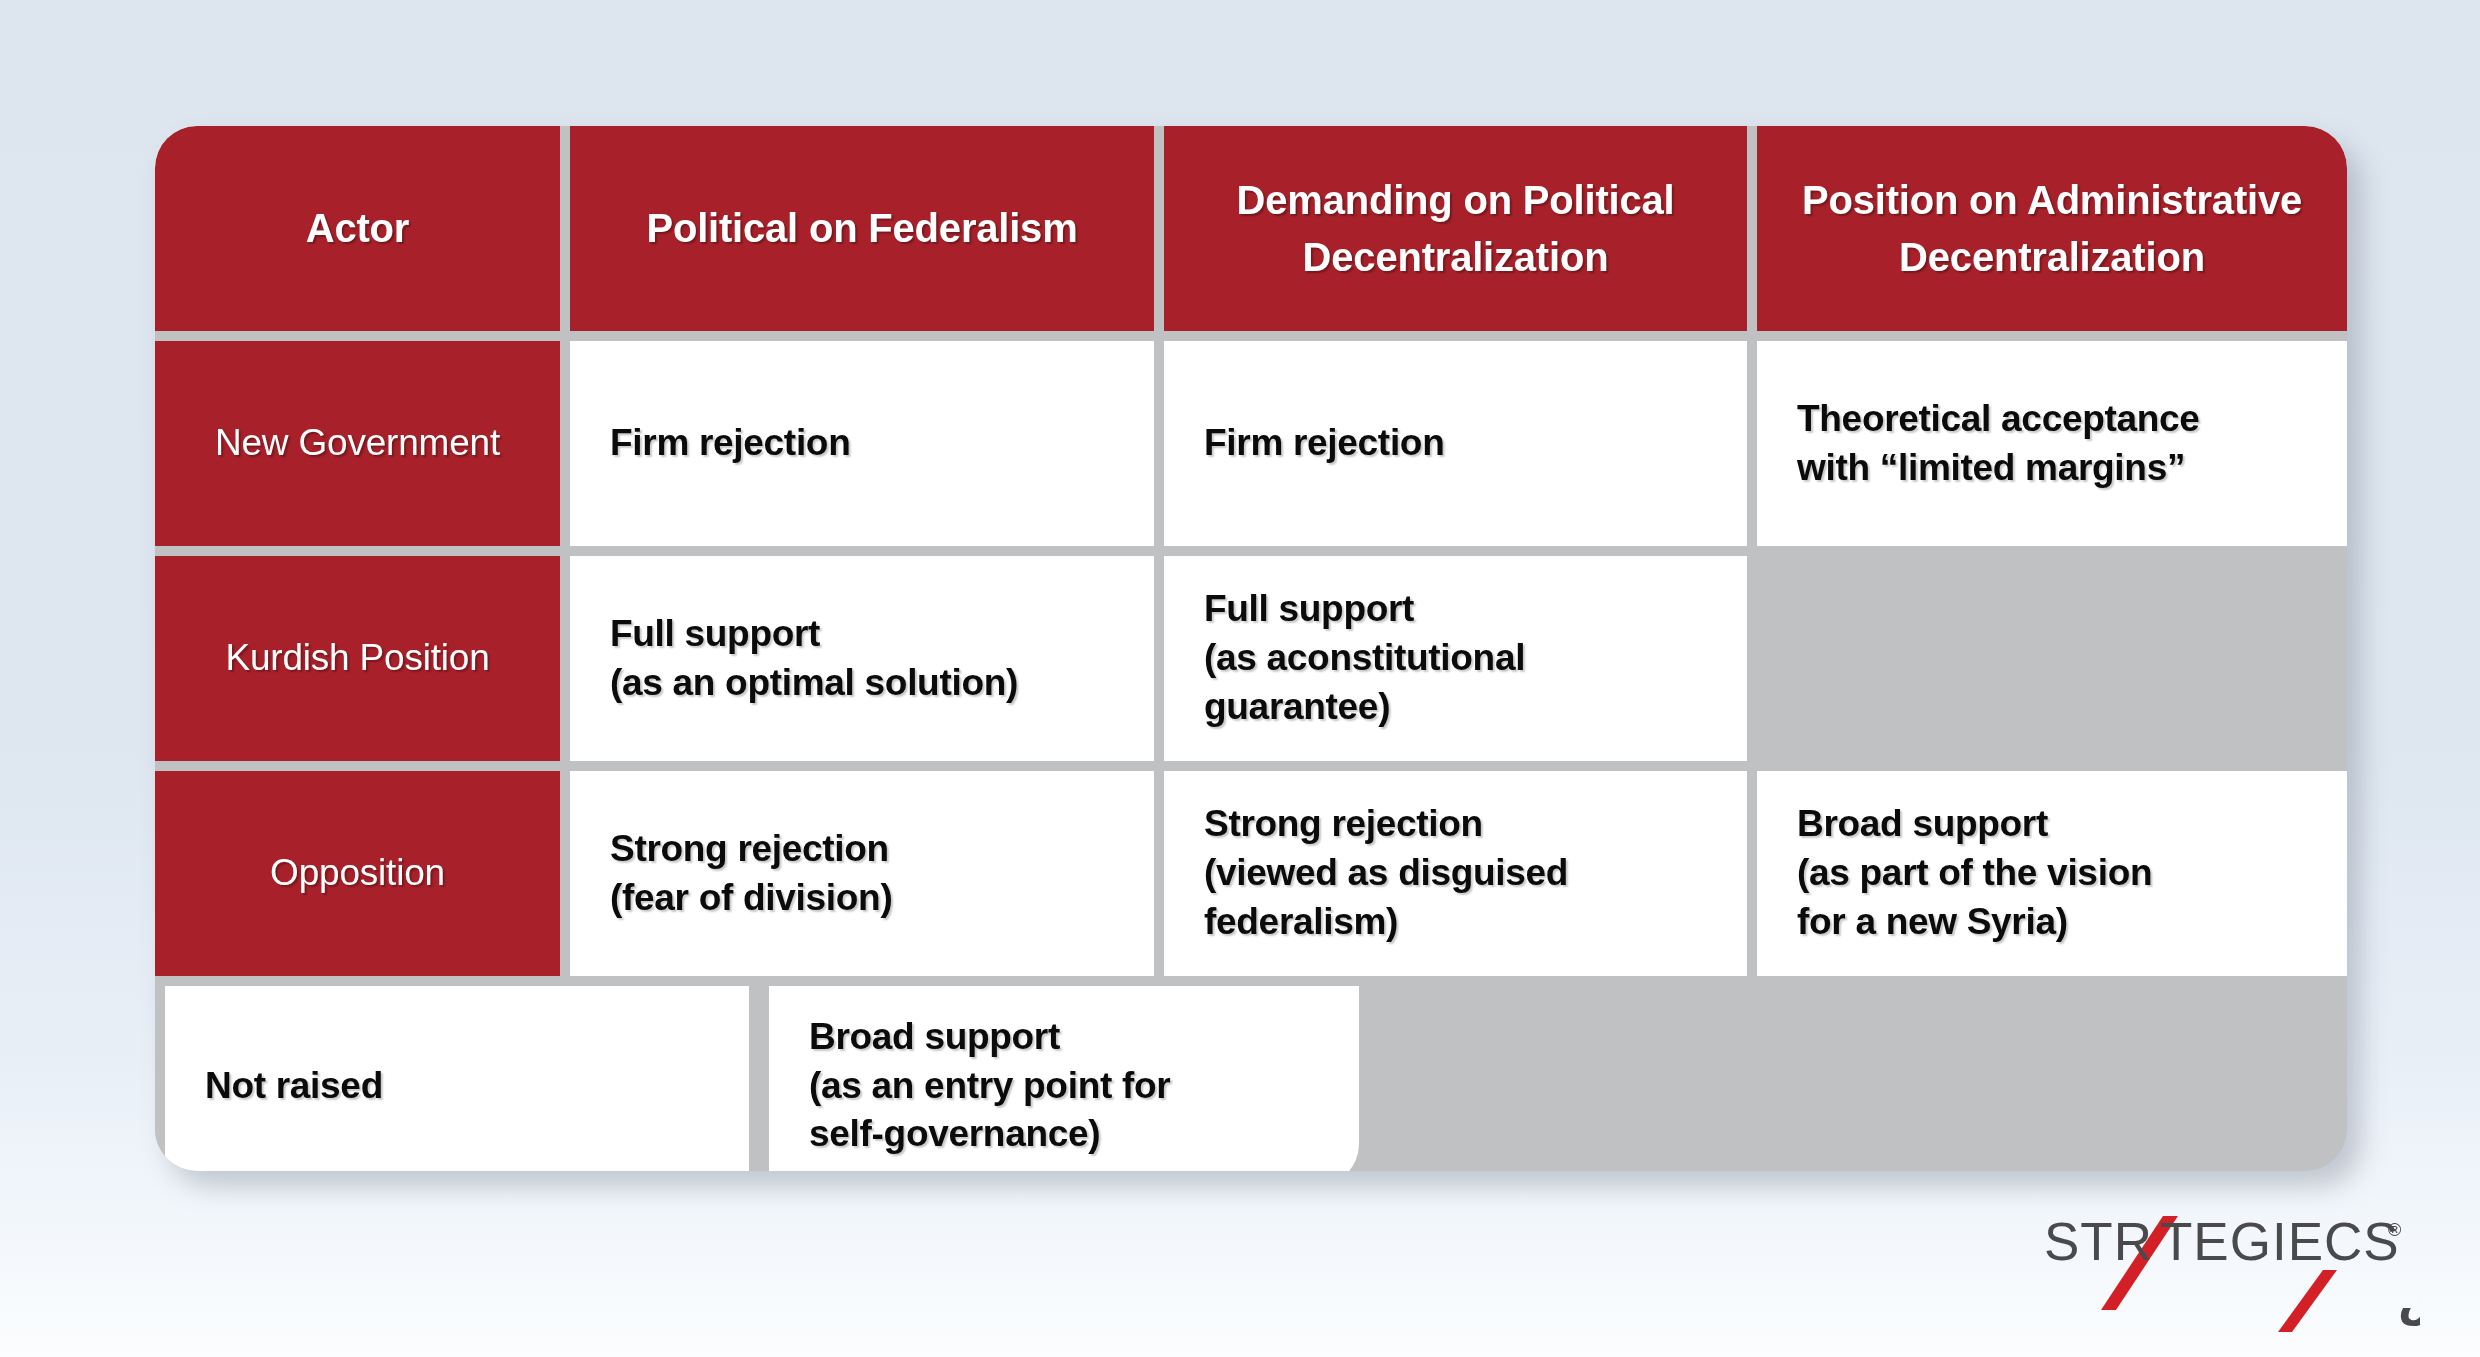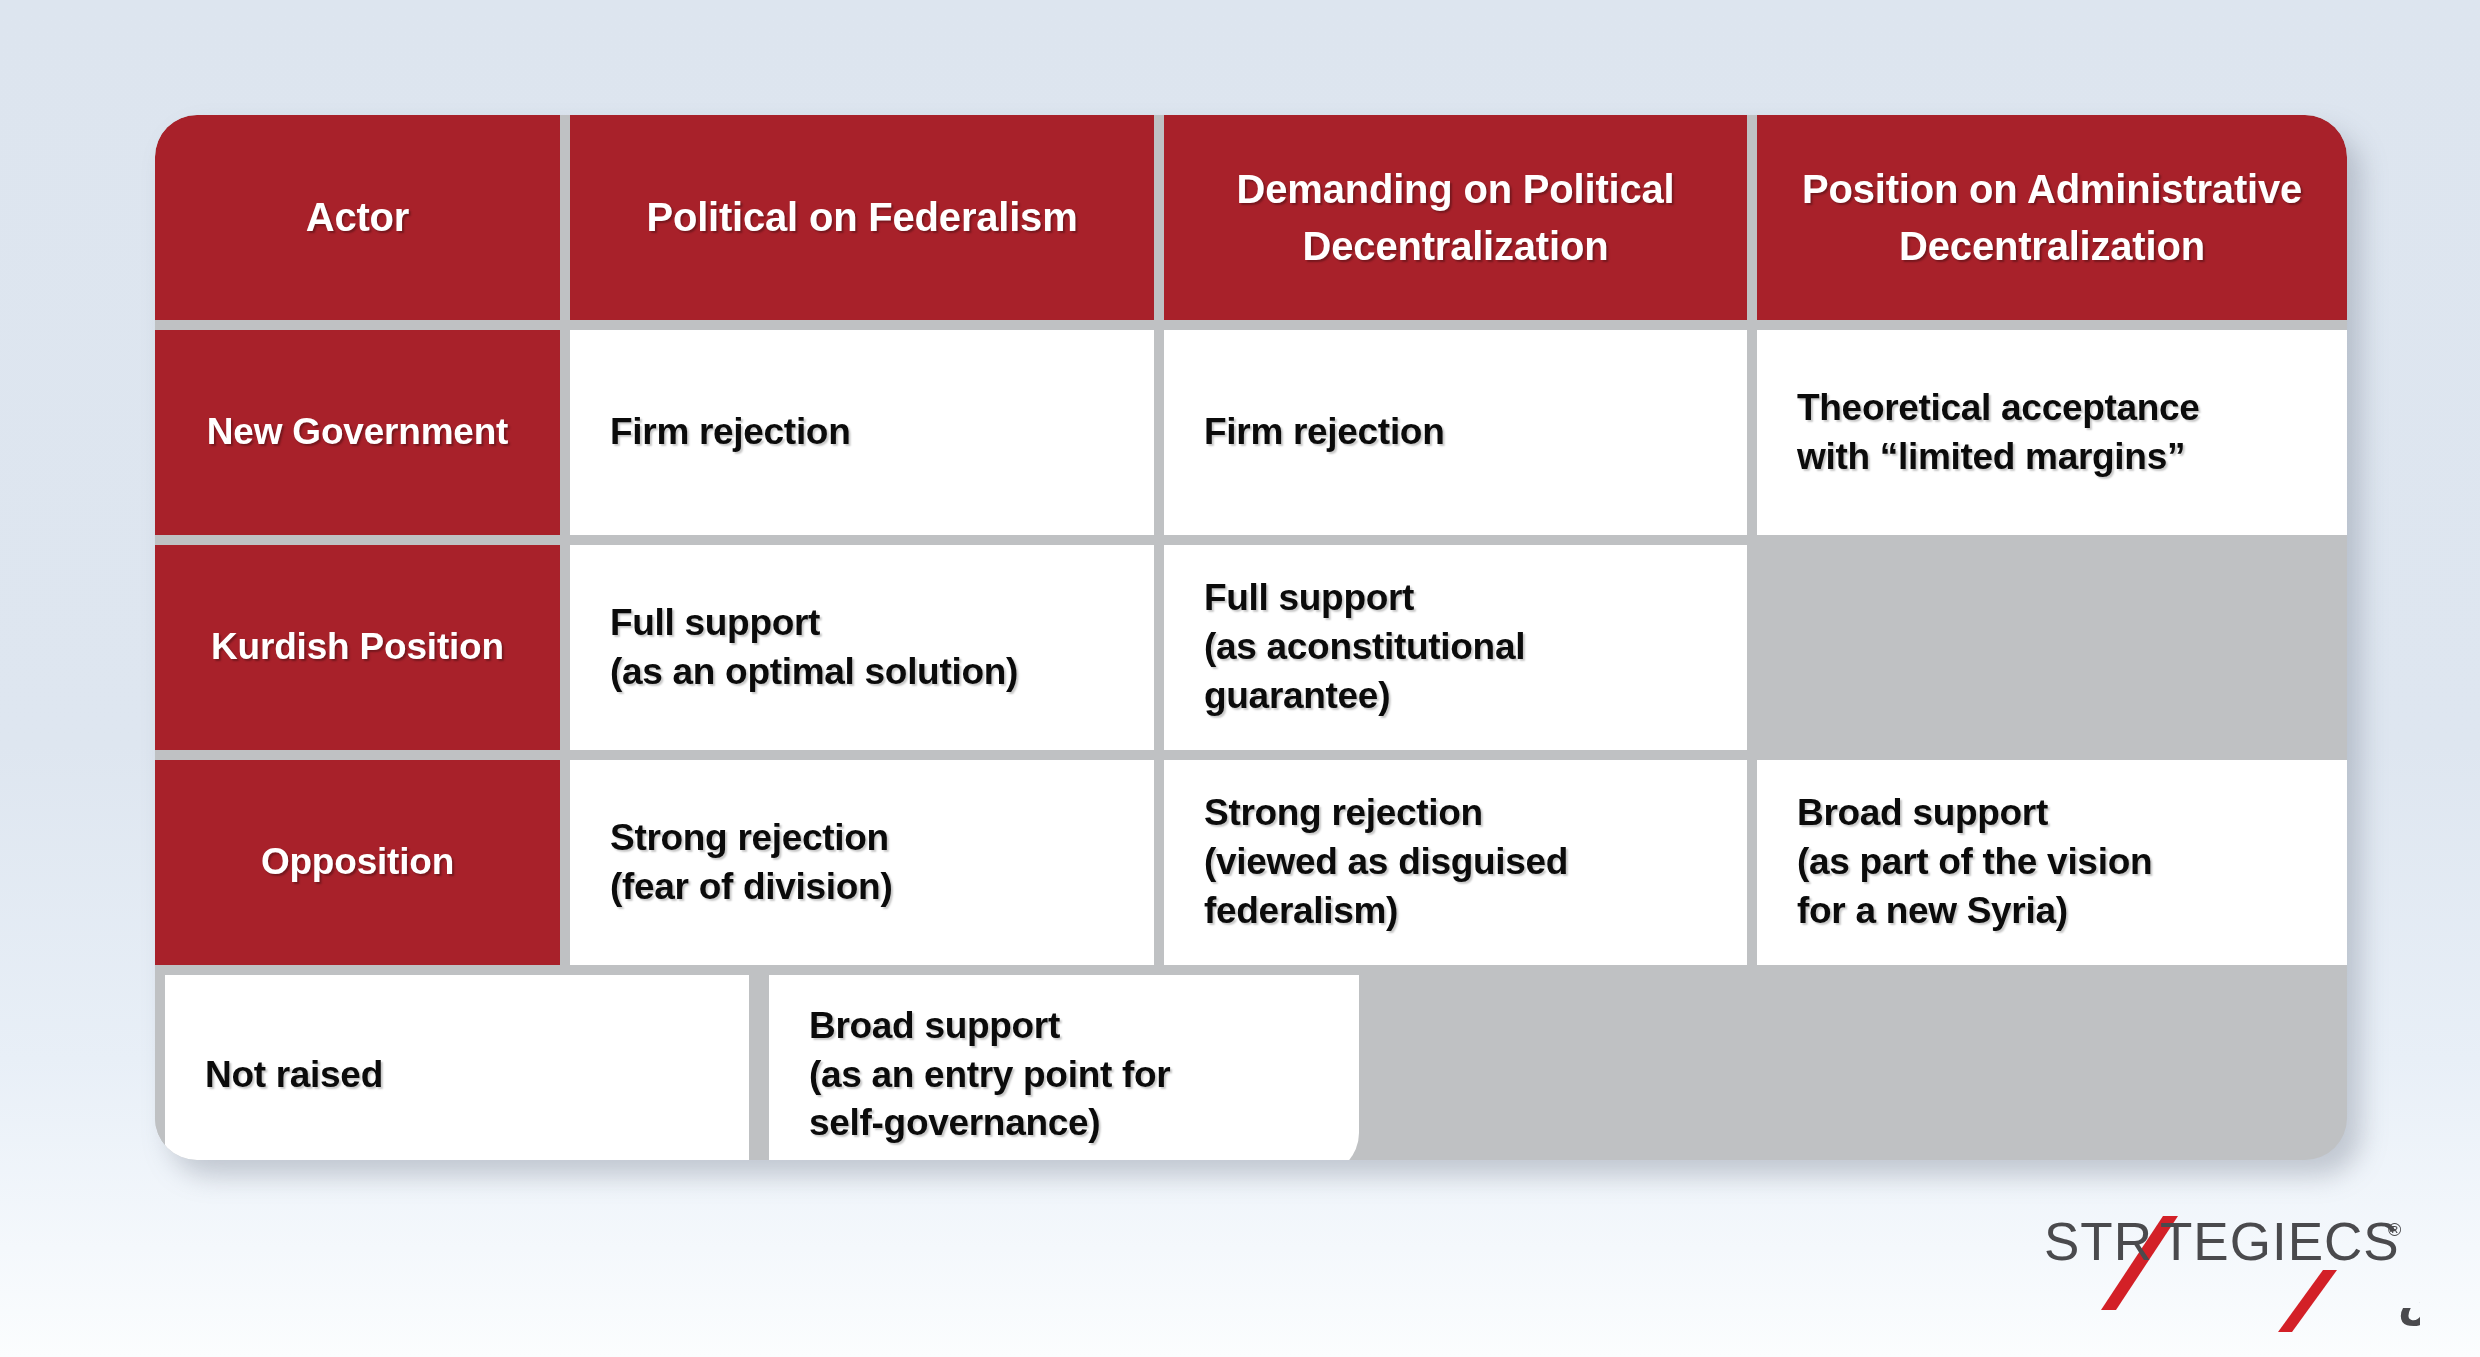--- a/index.html
+++ b/index.html
@@ -17,21 +17,21 @@
                 #e8eff7 78%,
                 #f4f8fc 92%,
                 #fbfdfe 100%);
     position: relative;
   }
 
   
   #table-card {
     position: absolute;
     left: 155px;
-    top: 115px;
+    top: 126px;
     width: 2192px;
     height: 1045px;
     border-radius: 42px;
     background: #bfc1c3;
     box-shadow: 14px 16px 26px rgba(120,130,145,0.38);
     overflow: hidden;
     display: flex;
     flex-direction: column;
   }
 
@@ -77,21 +77,21 @@
 
   
   .body-row .cell.c0 {
     background: #a8212a;
     color: #ffffff;
     justify-content: center;
     text-align: center;
     padding: 6px 14px;
   }
   .body-row .cell.c0 .atxt {
-    font-weight: bold;
+    font-weight: normal;
     font-size: 37px;
     line-height: 1.70;
     letter-spacing: -0.2px;
     text-shadow: 2px 2px 2px rgba(0,0,0,0.30);
   }
 
   
   .body-row .cell.val {
     background: #ffffff;
     color: #0b0b0b;

